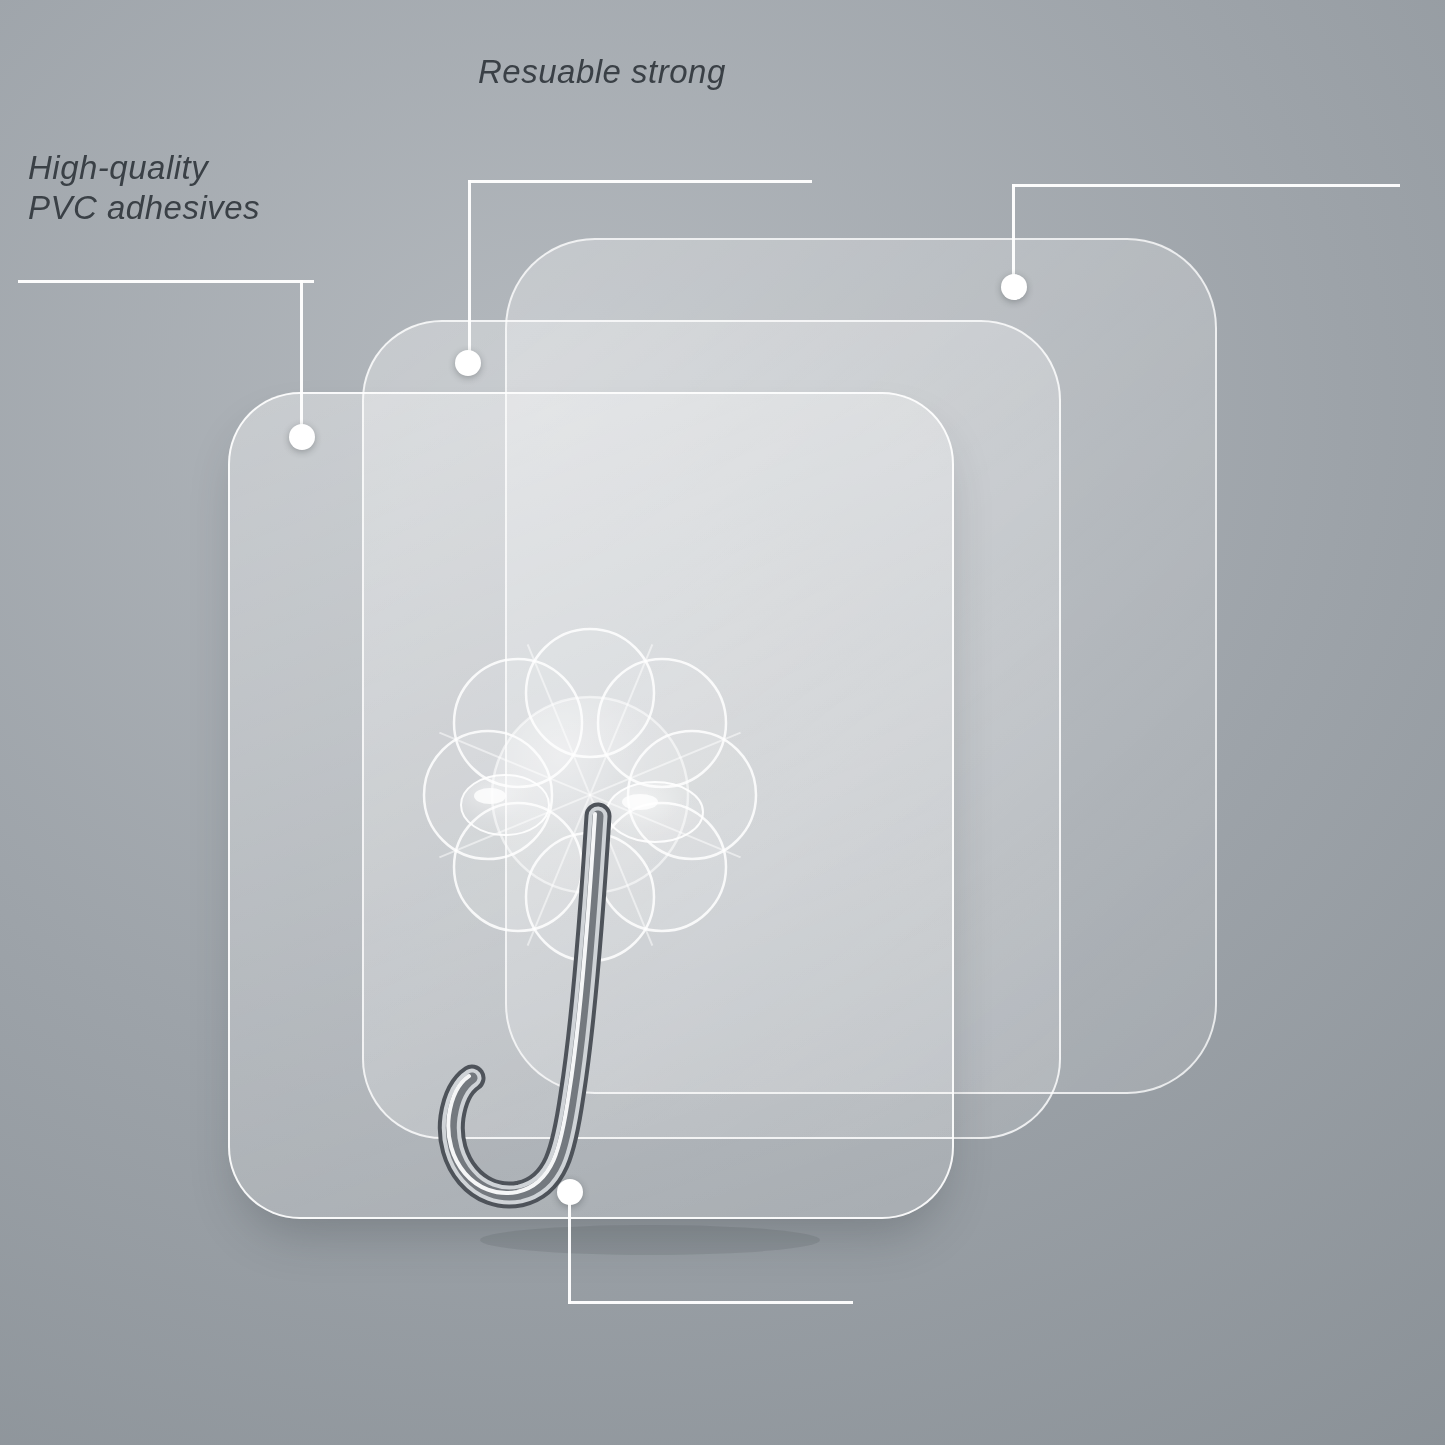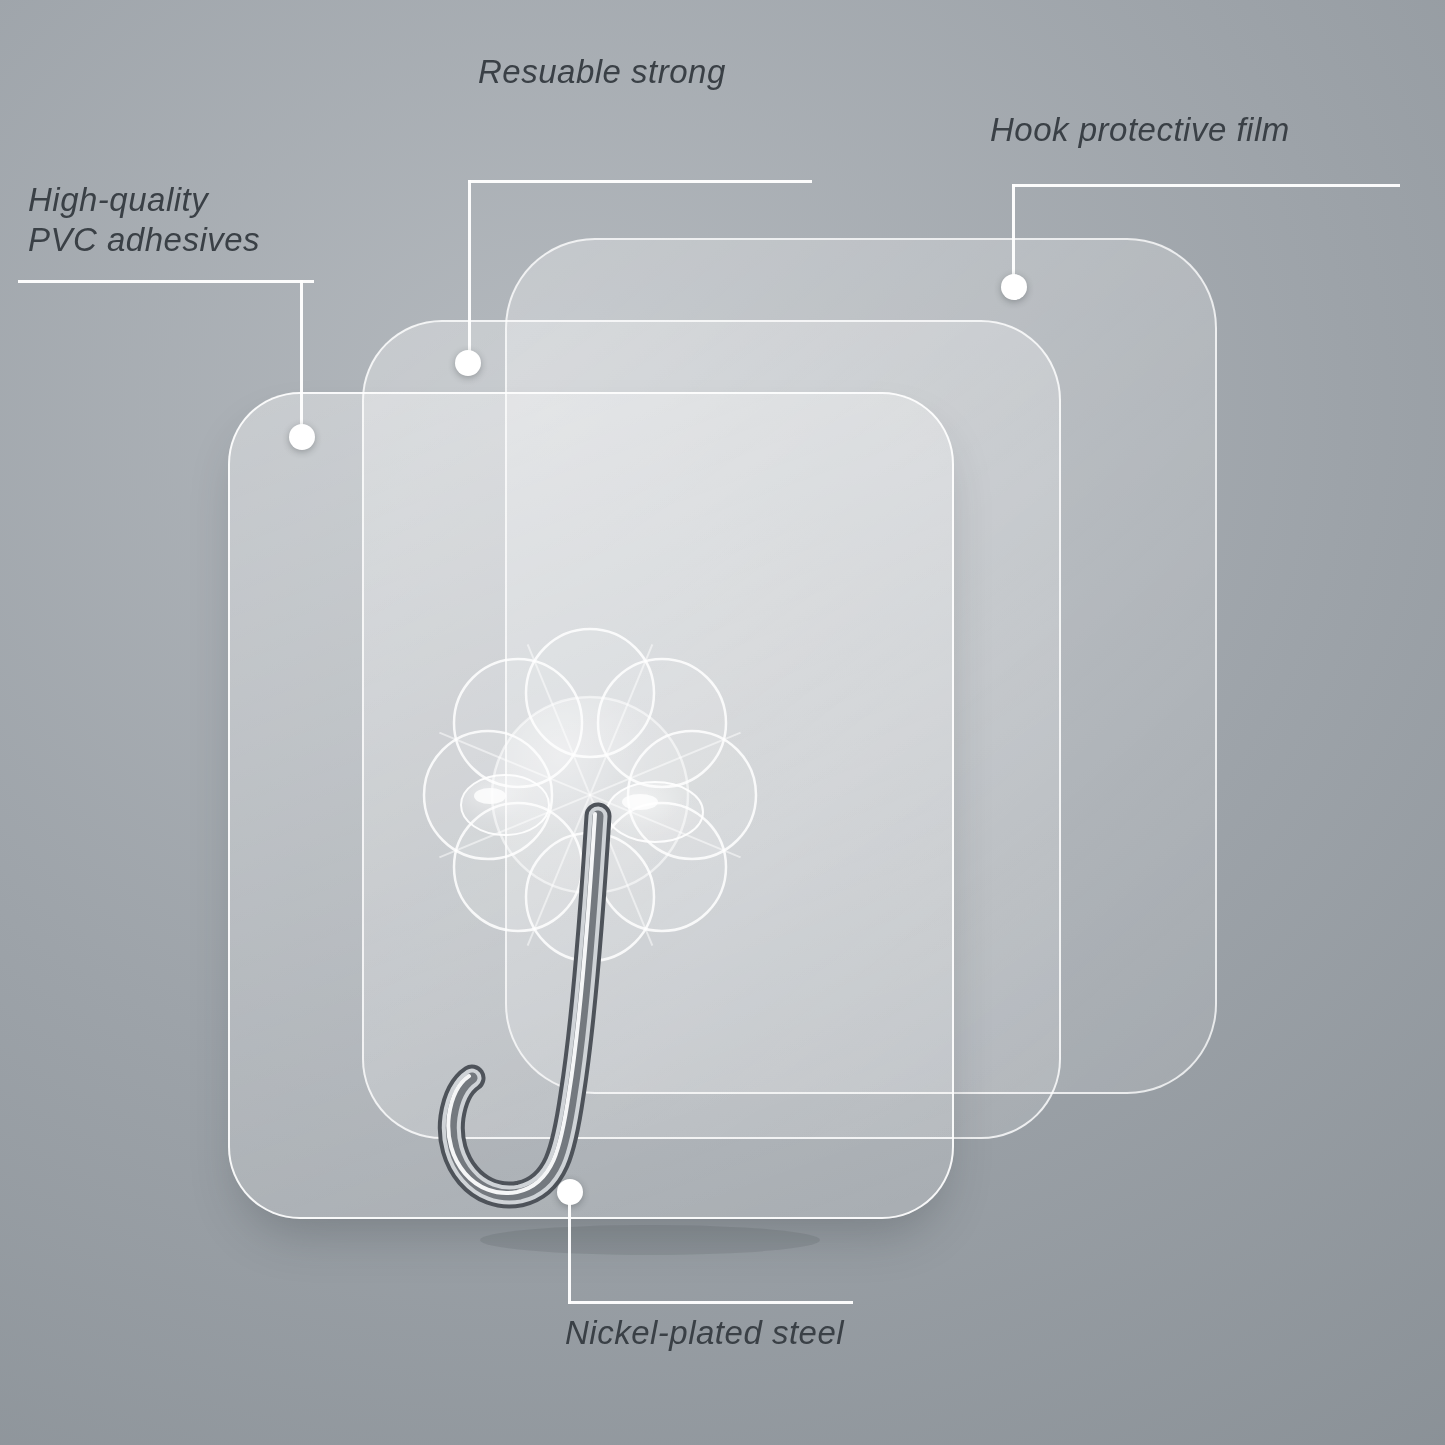--- a/index.html
+++ b/index.html
@@ -68,21 +68,21 @@
   .callout-text {
     position: absolute;
     font-style: italic;
     font-size: 33px;
     line-height: 1.22;
     color: #3a4046;
     white-space: nowrap;
     letter-spacing: 0.5px;
   }
 
-  .pvc-label       { left: 28px;  top: 148px; margin-top: 32px; }
+  .pvc-label       { left: 28px;  top: 148px; }
   .pvc-underline   { left: 18px;  top: 280px; width: 296px; }
   .pvc-connector   { left: 300px; top: 280px; height: 150px; }
   .pvc-dot         { left: 289px; top: 424px; }
 
   .adh-label       { left: 478px; top: 52px; }
   .adh-underline   { left: 468px; top: 180px; width: 344px; }
   .adh-connector   { left: 468px; top: 180px; height: 176px; }
   .adh-dot         { left: 455px; top: 350px; }
 
   .film-label      { left: 990px;  top: 110px; }
@@ -157,27 +157,21 @@
   <div class="lead v pvc-connector"></div>
   <div class="dot pvc-dot"></div>
 
   <div class="callout-text adh-label">
     <span>Resuable strong</span><br>
   </div>
   <div class="lead h adh-underline"></div>
   <div class="lead v adh-connector"></div>
   <div class="dot adh-dot"></div>
 
-  <div class="callout-text film-label">
-    <span>Hook protective film</span>
-  </div>
   <div class="lead h film-underline"></div>
   <div class="lead v film-connector"></div>
   <div class="dot film-dot"></div>
 
   <div class="dot steel-dot"></div>
   <div class="lead v steel-connector"></div>
   <div class="lead h steel-overline"></div>
-  <div class="callout-text steel-label">
-    <span>Nickel-plated steel</span>
-  </div>
 
 </div>
 
 </body></html>

